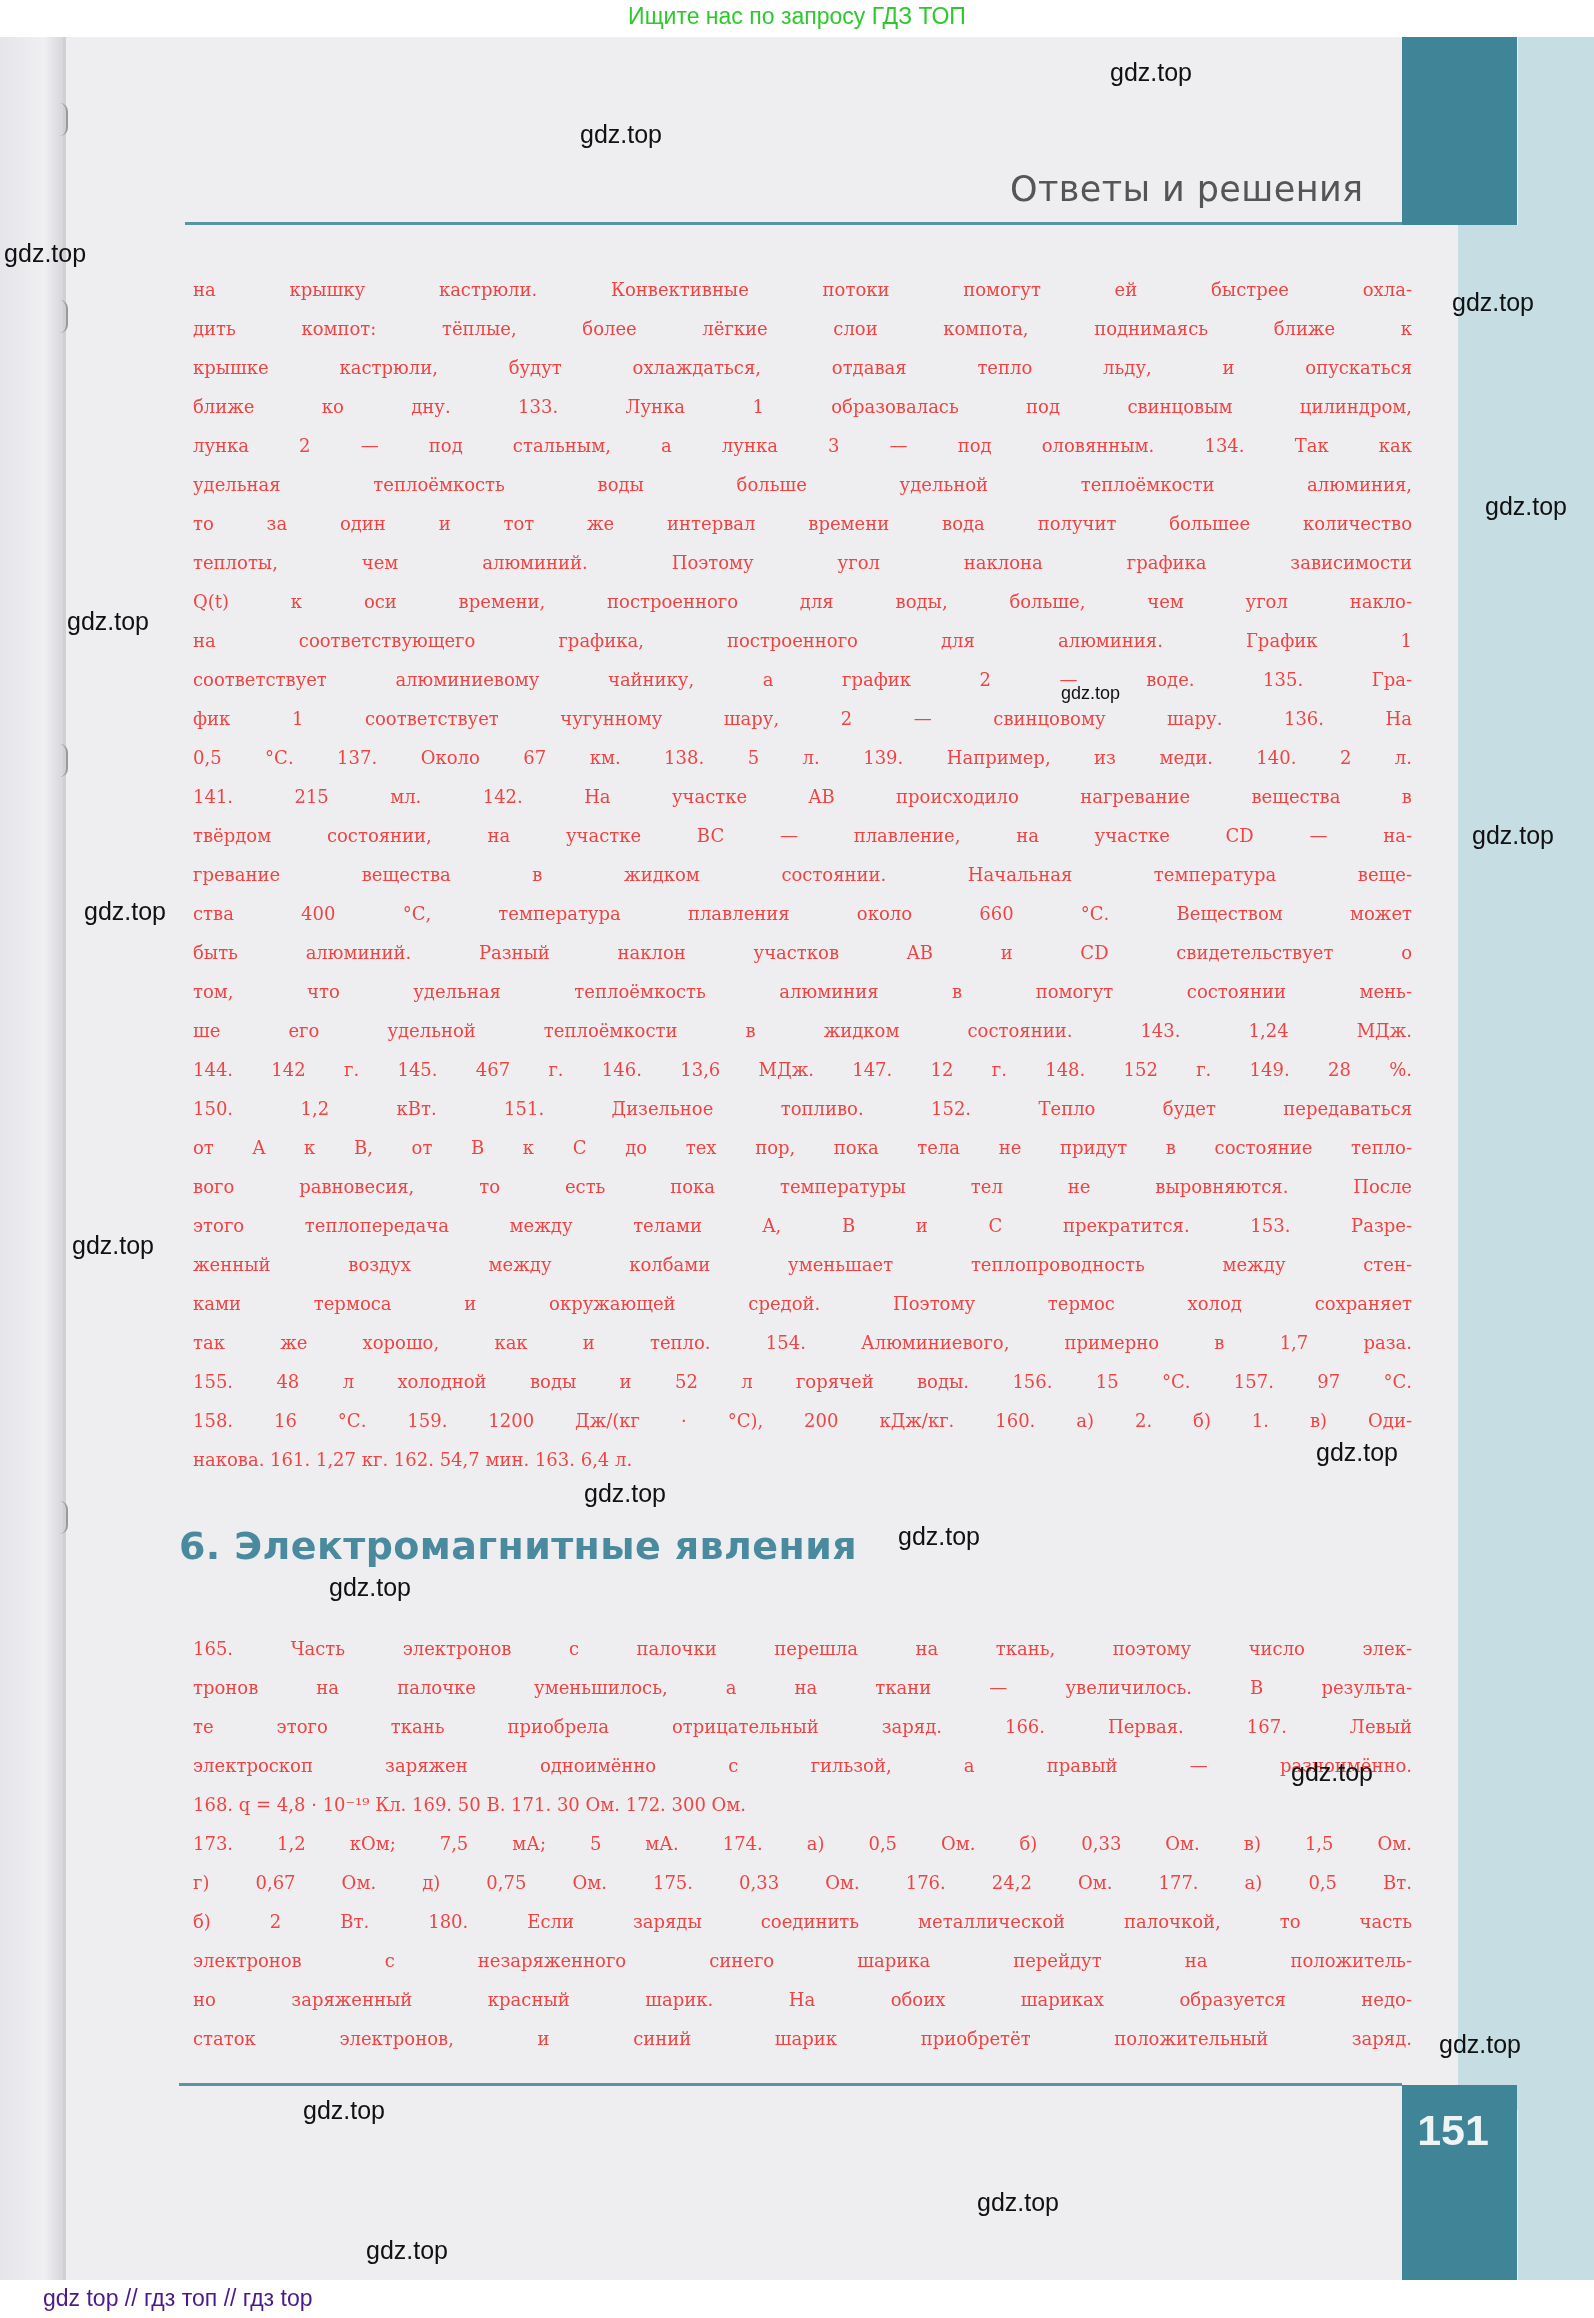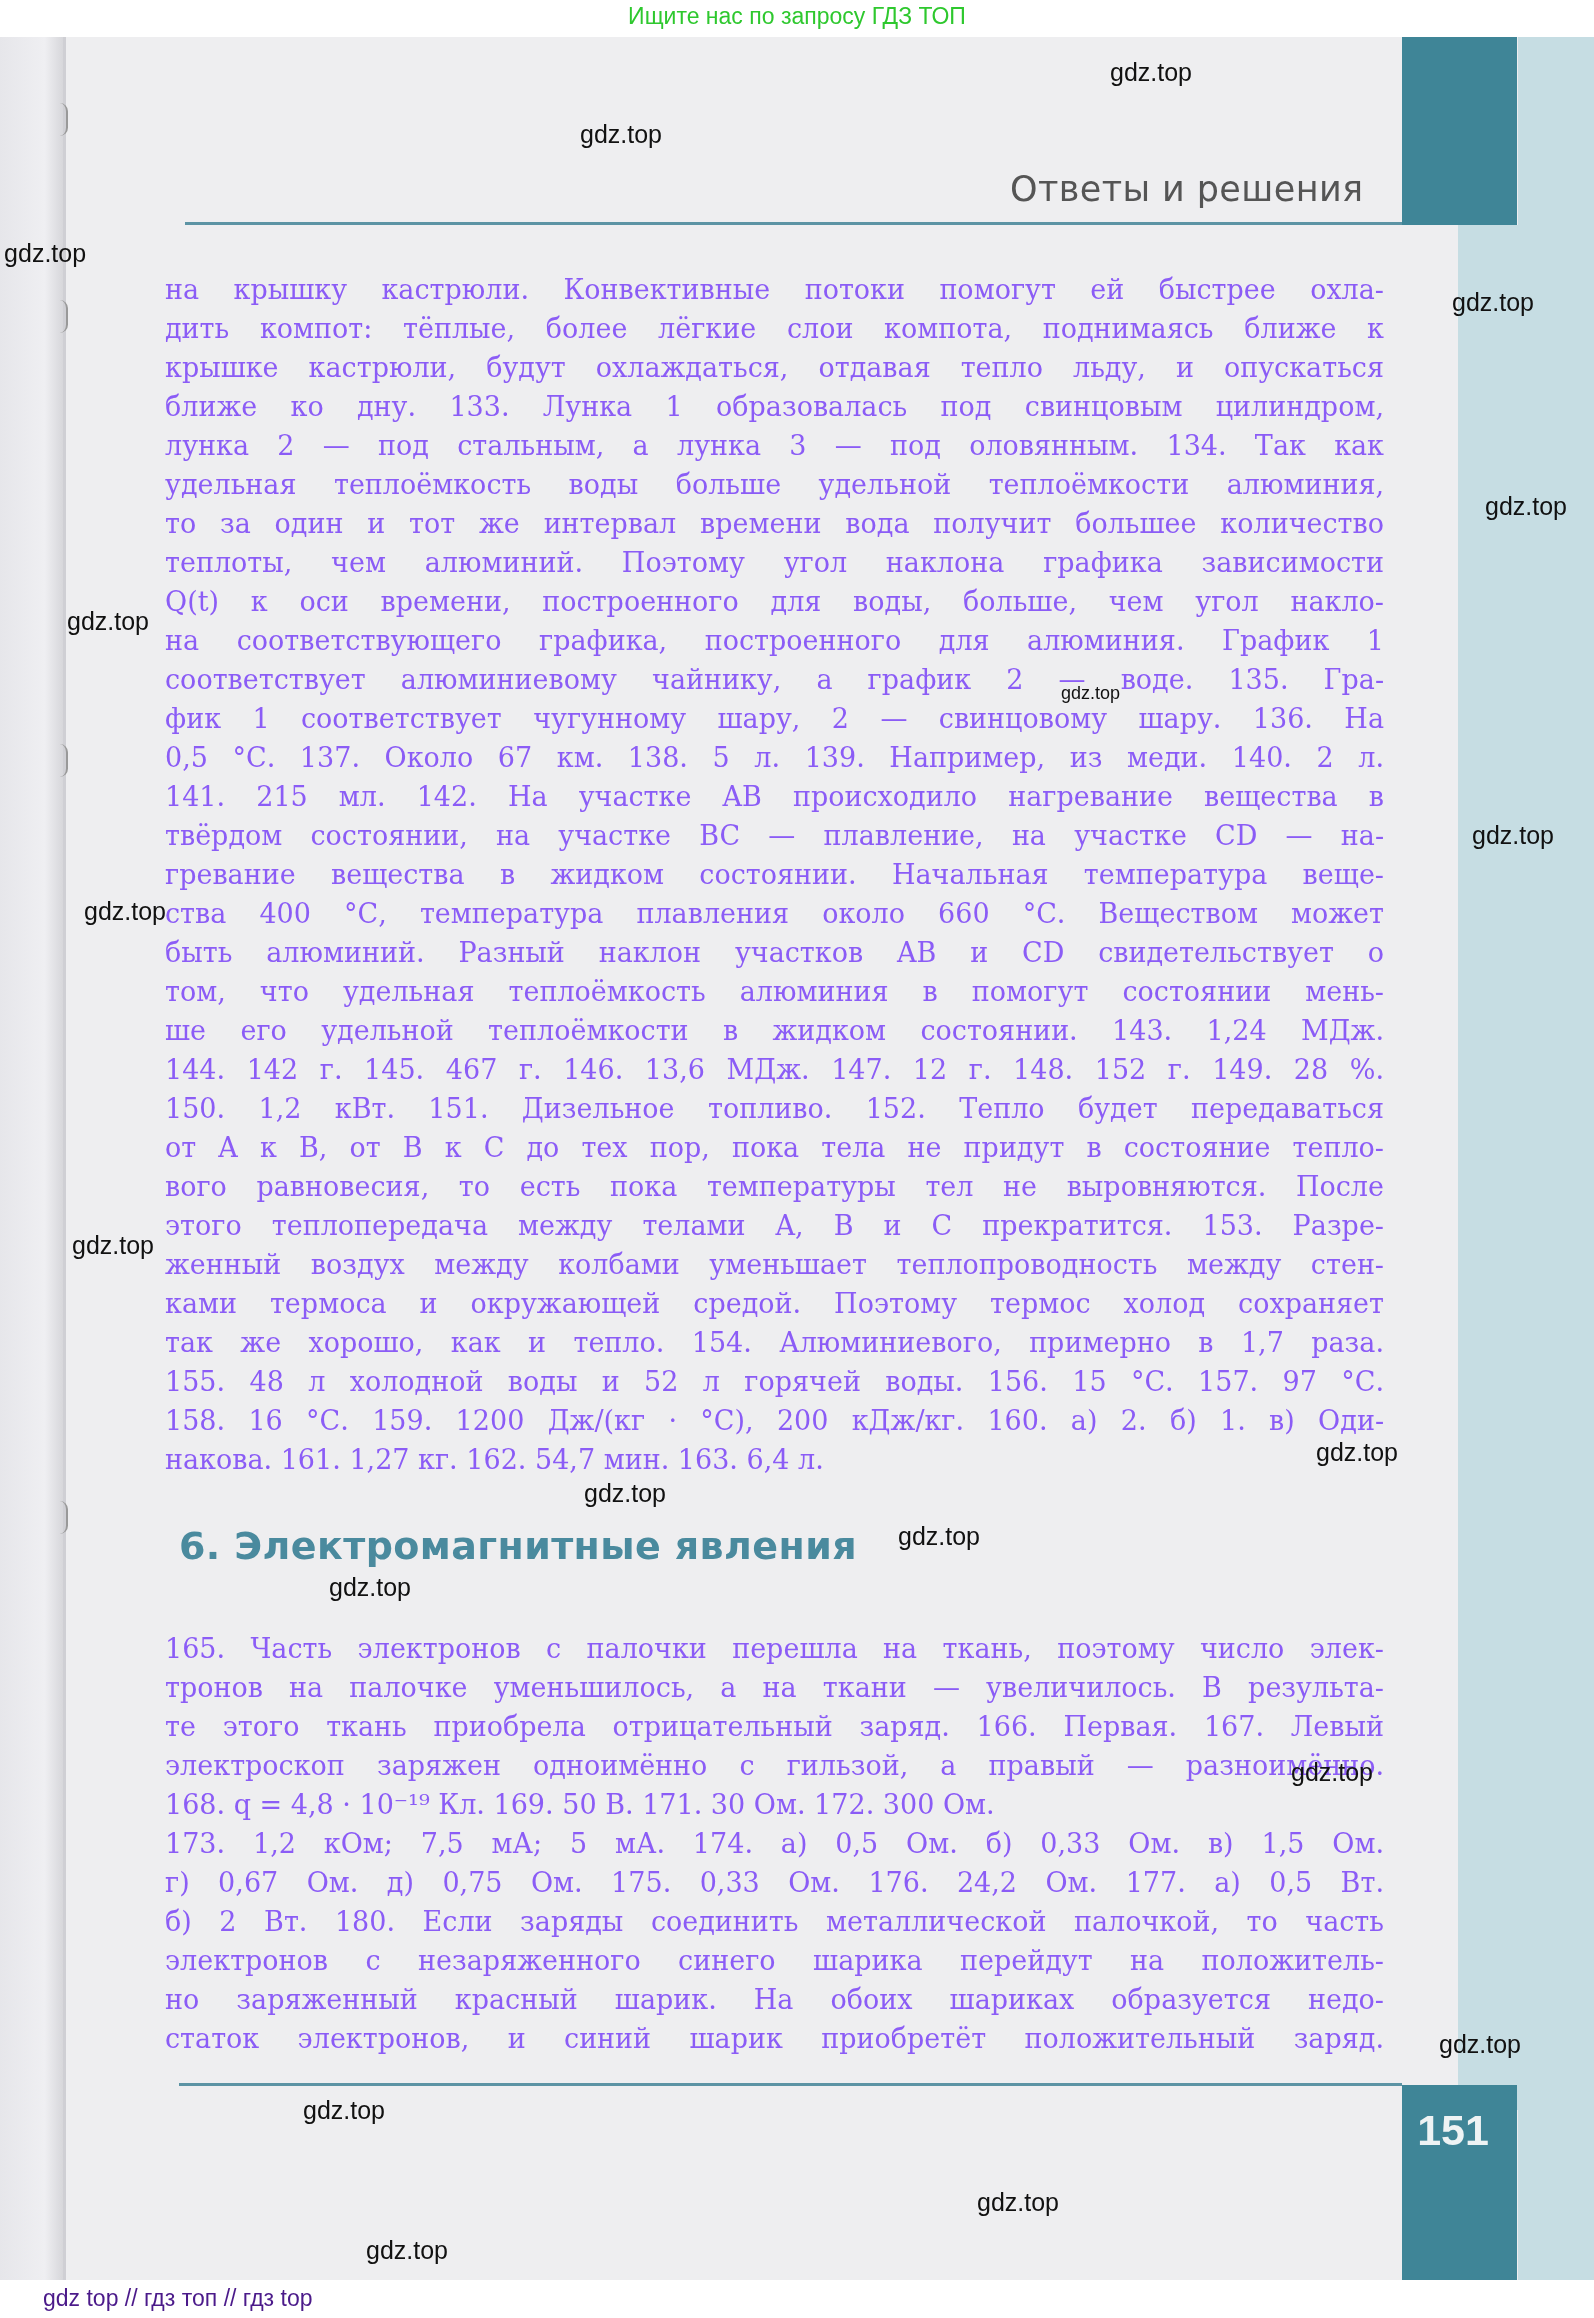--- a/index.html
+++ b/index.html
@@ -11,21 +11,21 @@
   .gutter-line { position:absolute; left:63px; top:0; width:2.5px; height:100%; background:#cfcfd4; }
   .tab-top { position:absolute; left:1402px; top:0; width:115px; height:188px; background:#3f8597; }
   .light-col { position:absolute; left:1458px; top:188px; width:136px; height:1885px; background:#c6dde3; }
   .light-top { position:absolute; left:1518px; top:0; width:76px; height:188px; background:#c6dde3; }
   .light-bottom { position:absolute; left:1518px; top:2048px; width:76px; height:195px; background:#c6dde3; }
   .tab-bottom { position:absolute; left:1402px; top:2048px; width:115px; height:195px; background:#3f8597; }
   .page-number { position:absolute; left:1402px; top:2069px; width:102px; text-align:center; color:#eef3f4; font-family:"Liberation Sans", sans-serif; font-weight:bold; font-size:43px; }
   .rule-top { position:absolute; left:185px; top:185px; width:1217px; height:3.3px; background:#5c93a4; }
   .rule-bottom { position:absolute; left:179px; top:2046px; width:1223px; height:3.3px; background:#5c93a4; }
   .running-title { position:absolute; left:1010px; top:132px; color:#555555; font-family:"DejaVu Sans", sans-serif; font-size:35px; letter-spacing:0.4px; }
-  .body-text { position:absolute; left:165px; width:1219px; color:#8b5cf6; font-family:"DejaVu Serif", serif; font-size:27px; line-height:39px; }
+  .body-text { position:absolute; left:193px; width:1219px; color:#ef4444; font-family:"DejaVu Serif", serif; font-size:18px; line-height:39px; }
   .body-text .ln { display:block; text-align:justify; text-align-last:justify; white-space:nowrap; height:39px; overflow:visible; }
   .body-text .ln.last { text-align-last:left; }
   .block1 { top:270px; }
   .block2 { top:1601px;margin-top:28px; }
   .section-heading { position:absolute; left:179px; top:1524px; color:#4a8a9e; font-family:"DejaVu Sans", sans-serif; font-weight:bold; font-size:38px; letter-spacing:0.4px; }
   .wm { position:absolute; color:#111111; font-family:"Liberation Sans", sans-serif; font-size:25px; }
   .wm.small { font-size:18px; }
   .bottombar { position:absolute; left:0; top:2280px; width:1594px; height:39px; background:#ffffff; }
   .bottombar-text { position:absolute; left:0; width:1594px; top:5px; text-align:left; color:#4b1a8a; font-family:Liberation Sans, sans-serif; font-size:23px;margin-left:43px; }
   .notch { position:absolute; left:59px; width:6.6px; height:33px; border-right:2.5px solid #999; border-radius:0 8.2px 8.2px 0; }

